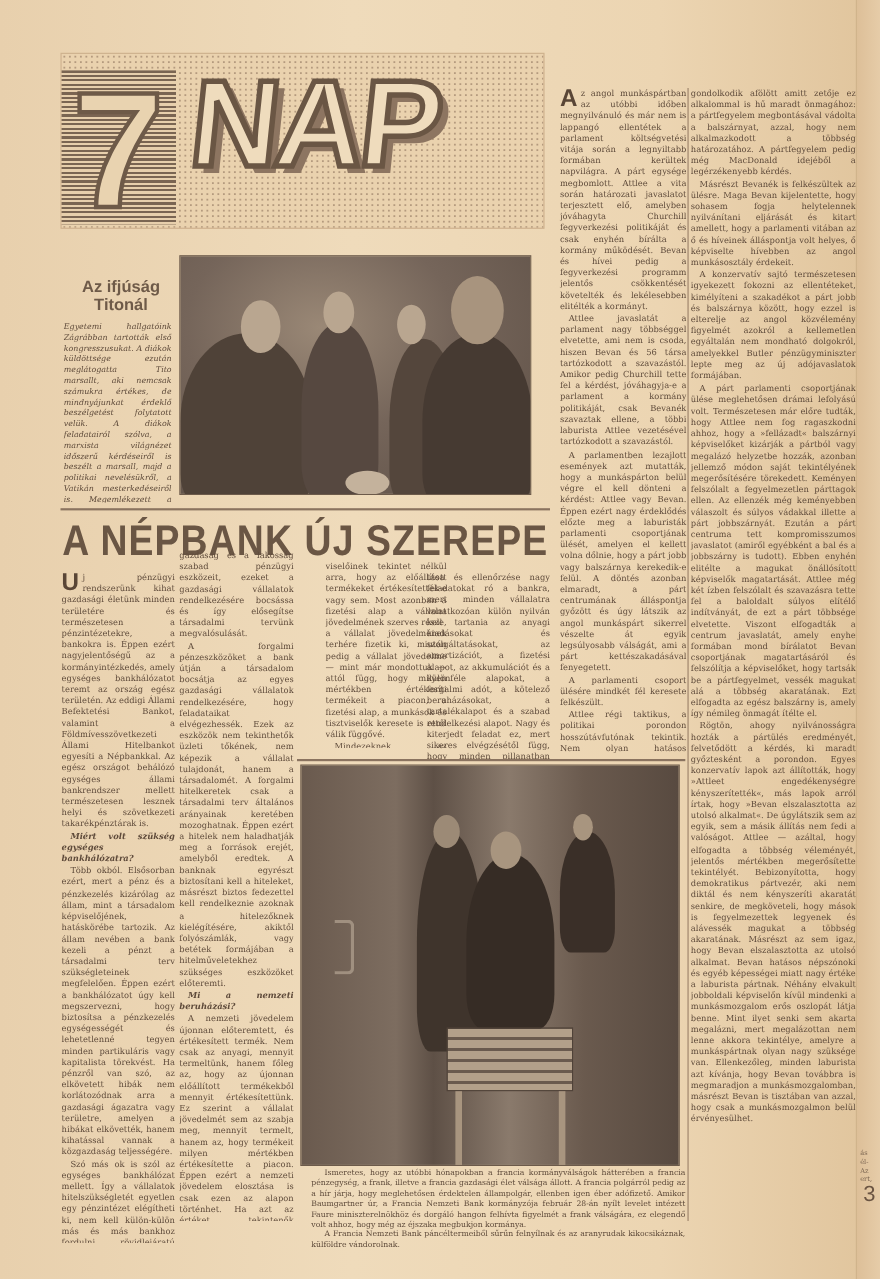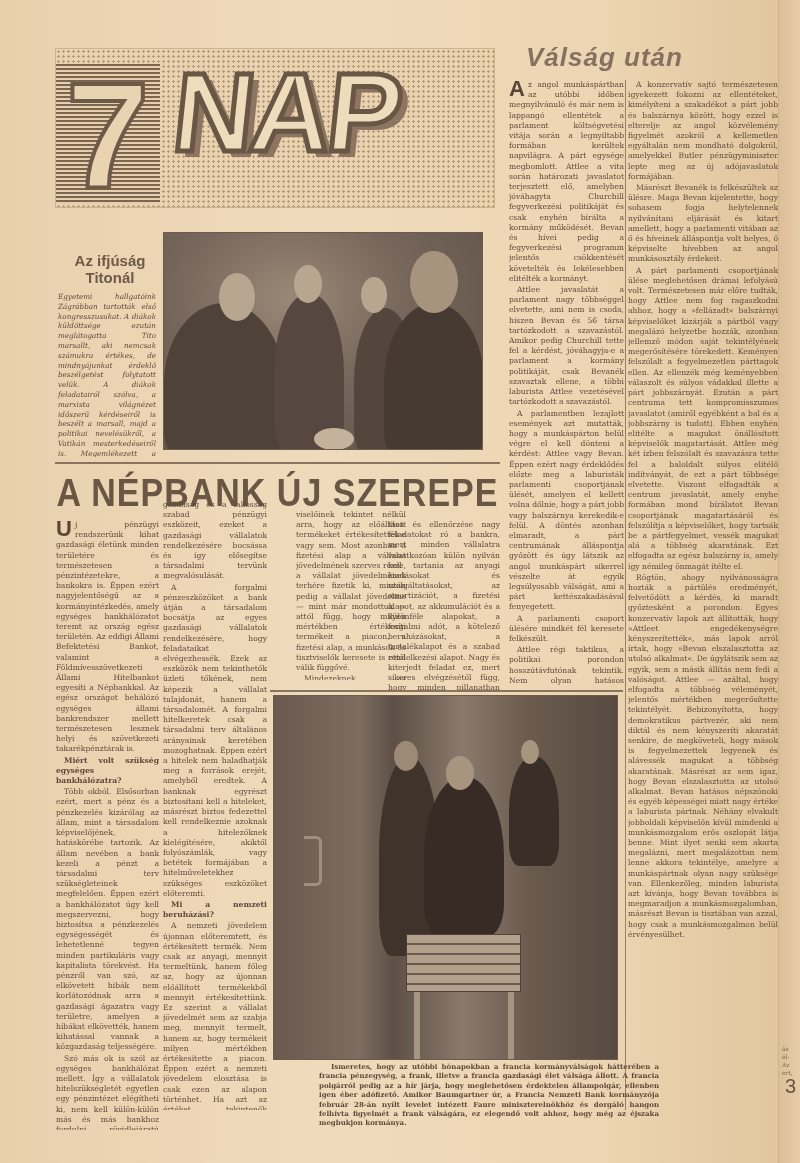--- a/index.html
+++ b/index.html
@@ -58,21 +58,21 @@
   
   .valsag-title {
     position: absolute; left: 526px; top: 42px; font-family: "Liberation Sans", sans-serif;
     font-weight: bold; font-style: italic; font-size: 26px; color: #857160; letter-spacing: 1px;
   }
   .col {
     position: absolute; font-size: 7.6px; line-height: 10.2px; text-align: justify; color: #5e4a3a;
     overflow: hidden;
   }
   .col p { text-indent: 8px; margin-bottom: 1px; }
-  .col p.bold { font-weight: bold; }
+  .col p.bold { font-weight: bold; font-style: italic; }
   .dropcap {
     float: left; font-family: "Liberation Sans", sans-serif; font-weight: bold; font-size: 22px;
     line-height: 18px; margin-right: 3px; color: #5a4636;
   }
   .vr { position: absolute; width: 1px; background: #9a8068; }
   .hr { position: absolute; height: 2px; background: #8a735f; }
 
   
   .photo {
     position: absolute; background: #7a6a5c; overflow: hidden;
@@ -107,48 +107,48 @@
   .ifj-text { left: 58px; top: 292px; width: 98px; font-style: italic; font-size: 7.2px; line-height: 9.8px; }
 
   
   .nepbank-title {
     position: absolute; left: 55px; top: 473px; width: 445px; text-align: center;
     font-family: "Liberation Sans", sans-serif; font-weight: bold; font-size: 34px; letter-spacing: 1px;
     color: #6a5644; transform: scaleY(1.15);
   }
   .caption {
     position: absolute; left: 283px; top: 1062px; width: 340px; font-size: 7px; line-height: 9.4px;
-    font-weight: bold; text-align: justify; color: #5e4a3a; margin-left: 36px;
+    font-weight: normal; text-align: justify; color: #5e4a3a;
   }
   .caption p { text-indent: 12px; }
 </style>
 </head>
 <body>
 
 <div class="page">
 
   <div class="masthead">
     <div class="mast-seven">
       <div class="mast-seven-glyph">7</div>
     </div>
     <div class="mast-nap">NAP</div>
   </div>
 
-  <div class="valsag-title">Válság után</div>
   <div class="col" style="left:509px; top:80px; width:115px; height:605px;">
     <p style="text-indent:0"><span class="dropcap">A</span><span>z angol munkáspártban az utóbbi időben megnyilvánuló és már nem is lappangó ellentétek a parlament költségvetési vitája során a legnyiltabb formában kerültek napvilágra. A párt egysége megbomlott. Attlee a vita során határozati javaslatot terjesztett elő, amelyben jóváhagyta Churchill fegyverkezési politikáját és csak enyhén bírálta a kormány működését. Bevan és hívei pedig a fegyverkezési programm jelentős csökkentését követelték és lekélesebben elitélték a kormányt.</span></p>
     <p>Attlee javaslatát a parlament nagy többséggel elvetette, ami nem is csoda, hiszen Bevan és 56 társa tartózkodott a szavazástól. Amikor pedig Churchill tette fel a kérdést, jóváhagyja-e a parlament a kormány politikáját, csak Bevanék szavaztak ellene, a többi laburista Attlee vezetésével tartózkodott a szavazástól.</p>
     <p>A parlamentben lezajlott események azt mutatták, hogy a munkáspárton belül végre el kell dönteni a kérdést: Attlee vagy Bevan. Éppen ezért nagy érdeklődés előzte meg a laburisták parlamenti csoportjának ülését, amelyen el kellett volna dőlnie, hogy a párt jobb vagy balszárnya kerekedik-e felül. A döntés azonban elmaradt, a párt centrumának álláspontja győzött és úgy látszik az angol munkáspárt sikerrel vészelte át egyik legsúlyosabb válságát, ami a párt kettészakadásával fenyegetett.</p>
     <p>A parlamenti csoport ülésére mindkét fél keresete felkészült.</p>
     <p>Attlee régi taktikus, a politikai porondon hosszútávfutónak tekintik. Nem olyan hatásos népszónok mint Churchill vagy Bevan, politikai karrierjéből hiányzik a temperamentum és a romantika is. Jellegzetessége a higgadtság, megfontoltság és kérlelhetetlenül keresztülviszi, amit helyesnek vél. Attlee mindig következetes marad önmagához és elveihez. Azt mondják róla, mielőtt szólásra nyitja száját, százszor is meggondolja, mit is fog mondani. Ezzel szemben Bevanról az a vélemény, hogy előbb beszél és csak azután gondolkodik.</p>
   </div>
   <div class="vr" style="left:625px; top:80px; height:1030px;"></div>
   <div class="col" style="left:628px; top:80px; width:150px; height:1055px;">
+    <p style="text-indent:0">gondolkodik afölött amitt zetője ez alkalommal is hű maradt önmagához: a pártfegyelem megbontásával vádolta a balszárnyat, azzal, hogy nem alkalmazkodott a többség határozatához. A pártfegyelem pedig még MacDonald idejéből a legérzékenyebb kérdés.</p>
+    <p>Másrészt Bevanék is felkészültek az ülésre. Maga Bevan kijelentette, hogy sohasem fogja helytelennek nyilvánítani eljárását és kitart amellett, hogy a parlamenti vitában az ő és híveinek álláspontja volt helyes, ő képviselte hívebben az angol munkásosztály érdekeit.</p>
     <p>A konzervatív sajtó természetesen igyekezett fokozni az ellentéteket, kimélyíteni a szakadékot a párt jobb és balszárnya között, hogy ezzel is elterelje az angol közvélemény figyelmét azokról a kellemetlen egyáltalán nem mondható dolgokról, amelyekkel Butler pénzügyminiszter lepte meg az új adójavaslatok formájában.</p>
-    <p>Másrészt Bevanék is felkészültek az ülésre. Maga Bevan kijelentette, hogy sohasem fogja helytelennek nyilvánítani eljárását és kitart amellett, hogy a parlamenti vitában az ő és híveinek álláspontja volt helyes, ő képviselte hívebben az angol munkásosztály érdekeit.</p>
     <p>A párt parlamenti csoportjának ülése meglehetősen drámai lefolyású volt. Természetesen már előre tudták, hogy Attlee nem fog ragaszkodni ahhoz, hogy a »fellázadt« balszárnyi képviselőket kizárják a pártból vagy megalázó helyzetbe hozzák, azonban jellemző módon saját tekintélyének megerősítésére törekedett. Keményen felszólalt a fegyelmezetlen párttagok ellen. Az ellenzék még keményebben válaszolt és súlyos vádakkal illette a párt jobbszárnyát. Ezután a párt centruma tett kompromisszumos javaslatot (amiről egyébként a bal és a jobbszárny is tudott). Ebben enyhén elitélte a magukat önállósított képviselők magatartását. Attlee még két ízben felszólalt és szavazásra tette fel a baloldalt súlyos elítélő indítványát, de ezt a párt többsége elvetette. Viszont elfogadták a centrum javaslatát, amely enyhe formában mond bírálatot Bevan csoportjának magatartásáról és felszólítja a képviselőket, hogy tartsák be a pártfegyelmet, vessék magukat alá a többség akaratának. Ezt elfogadta az egész balszárny is, amely így némileg önmagát ítélte el.</p>
     <p>Rögtön, ahogy nyilvánosságra hozták a pártülés eredményét, felvetődött a kérdés, ki maradt győztesként a porondon. Egyes konzervatív lapok azt állították, hogy »Attleet engedékenységre kényszerítették«, más lapok arról írtak, hogy »Bevan elszalasztotta az utolsó alkalmat«. De úgylátszik sem az egyik, sem a másik állítás nem fedi a valóságot. Attlee — azáltal, hogy elfogadta a többség véleményét, jelentős mértékben megerősítette tekintélyét. Bebizonyította, hogy demokratikus pártvezér, aki nem diktál és nem kényszeríti akaratát senkire, de megköveteli, hogy mások is fegyelmezettek legyenek és alávessék magukat a többség akaratának. Másrészt az sem igaz, hogy Bevan elszalasztotta az utolsó alkalmat. Bevan hatásos népszónoki és egyéb képességei miatt nagy értéke a laburista pártnak. Néhány elvakult jobboldali képviselőn kívül mindenki a munkásmozgalom erős oszlopát látja benne. Mint ilyet senki sem akarta megalázni, mert megalázottan nem lenne akkora tekintélye, amelyre a munkáspártnak olyan nagy szüksége van. Ellenkezőleg, minden laburista azt kívánja, hogy Bevan továbbra is megmaradjon a munkásmozgalomban, másrészt Bevan is tisztában van azzal, hogy csak a munkásmozgalmon belül érvényesülhet.</p>
   </div>
 
   <div class="ifj-title">
     <div>Az ifjúság</div>
     <div>Titonál</div>
   </div>
   <div class="col ifj-text" style="height:165px;">Egyetemi hallgatóink Zágrábban tartották első kongresszusukat. A diákok küldöttsége ezután meglátogatta Tito marsallt, aki nemcsak számukra értékes, de mindnyájunkat érdeklő beszélgetést folytatott velük. A diákok feladatairól szólva, a marxista világnézet időszerű kérdéseiről is beszélt a marsall, majd a politikai nevelésükről, a Vatikán mesterkedéseiről is. Megemlékezett a kommunista diák és ember erkölcsi arculatáról és a demokrácia kérdéseiről. Képünkön Tito marsall, amint a diák-küldöttséget fogadja.</div>
 
@@ -199,20 +199,21 @@
     <div class="fig" style="left:150px; top:80px; width:80px; height:160px; background:#362c25;"></div>
     <div class="face" style="left:172px; top:60px; width:28px; height:34px; background:#a8957f;"></div>
     <div class="fig" style="left:235px; top:60px; width:50px; height:110px; background:#3a2f28;"></div>
     <div class="face" style="left:247px; top:44px; width:18px; height:24px; background:#a8957f;"></div>
     <div class="gold-stack"></div>
     <div class="trolley"></div>
   </div>
 
   <div class="caption">
     <p>Ismeretes, hogy az utóbbi hónapokban a francia kormányválságok hátterében a francia pénzegység, a frank, illetve a francia gazdasági élet válsága állott. A francia polgárról pedig az a hír járja, hogy meglehetősen érdektelen állampolgár, ellenben igen éber adófizető. Amikor Baumgartner úr, a Francia Nemzeti Bank kormányzója február 28-án nyílt levelet intézett Faure miniszterelnökhöz és dorgáló hangon felhívta figyelmét a frank válságára, ez elegendő volt ahhoz, hogy még az éjszaka megbukjon kormánya.</p>
+    <p>A Francia Nemzeti Bank páncéltermeiből sűrűn felnyílnak és az aranyrudak kikocsikáznak, külföldre vándorolnak.</p>
   </div>
 
   <div class="page-edge">
     <div class="edge-text" style="top:1045px;">
       <div>ás</div>
       <div>él-</div>
       <div>Az</div>
       <div>ert,</div>
     </div>
     <div class="edge-page-num">3</div>

